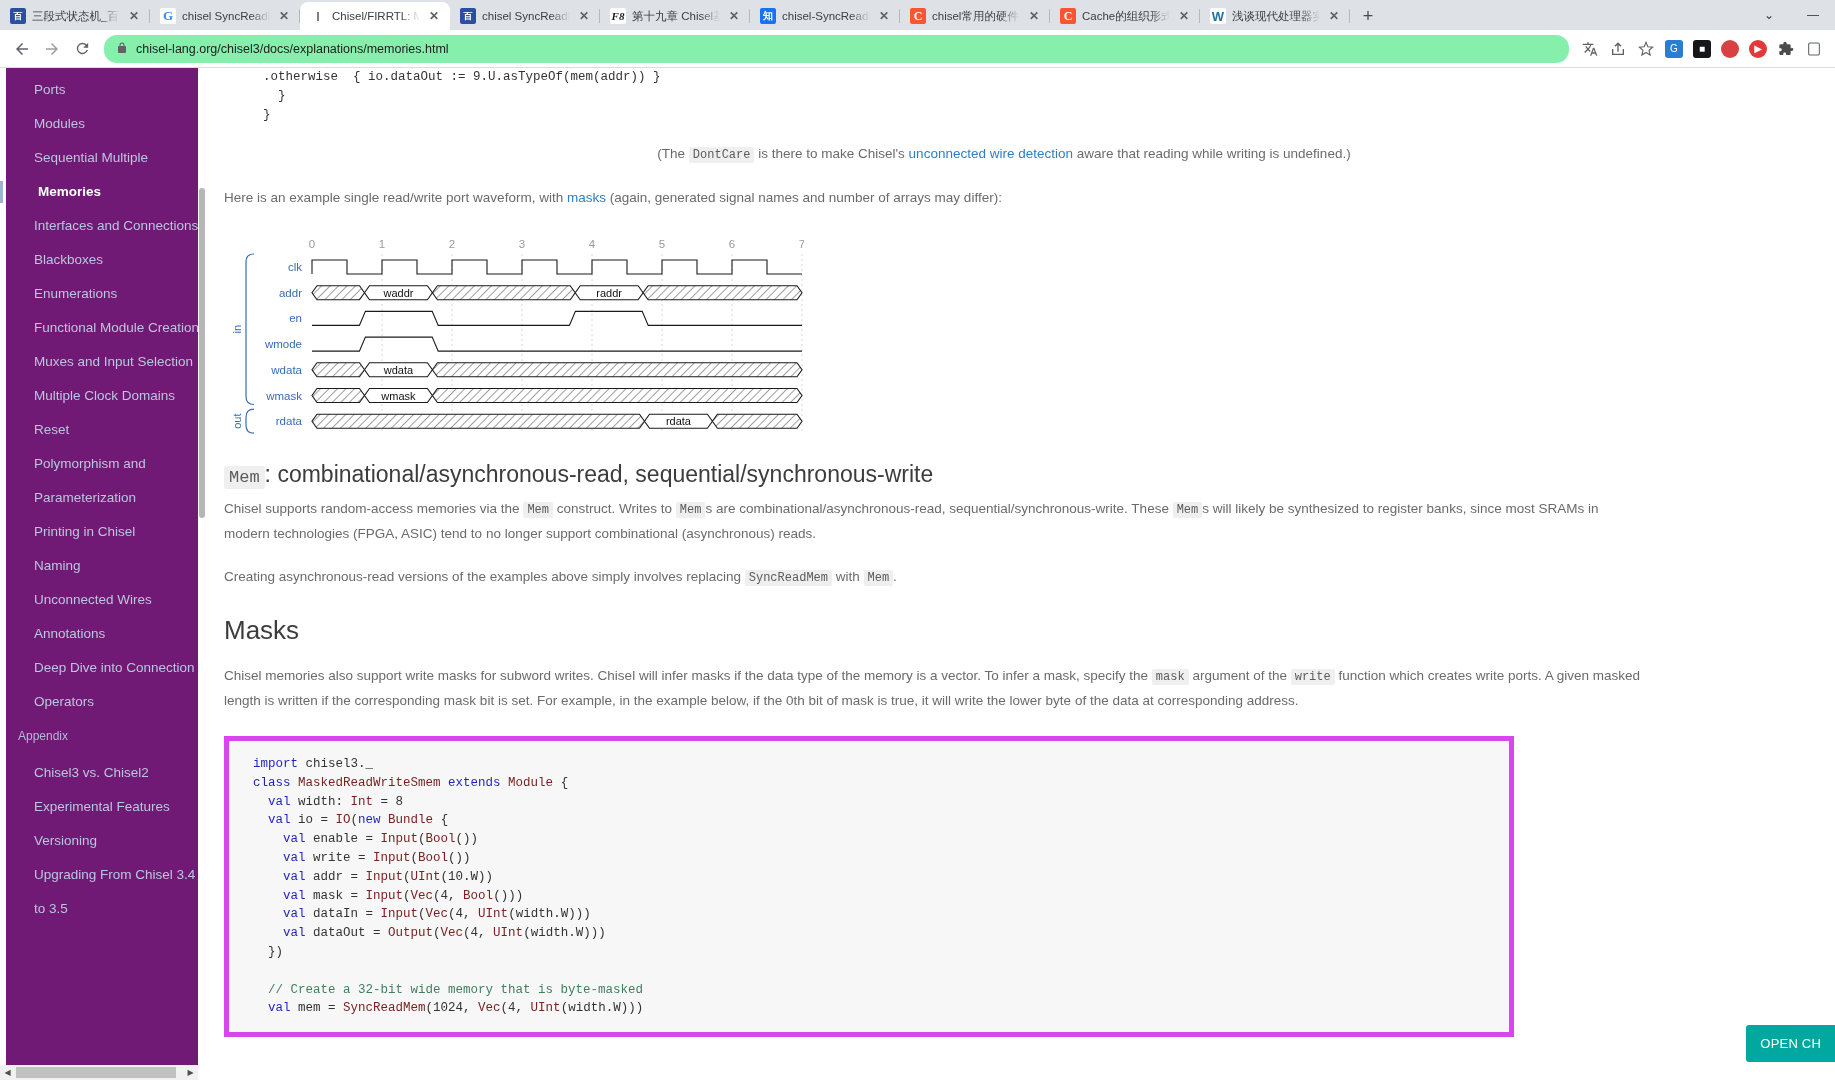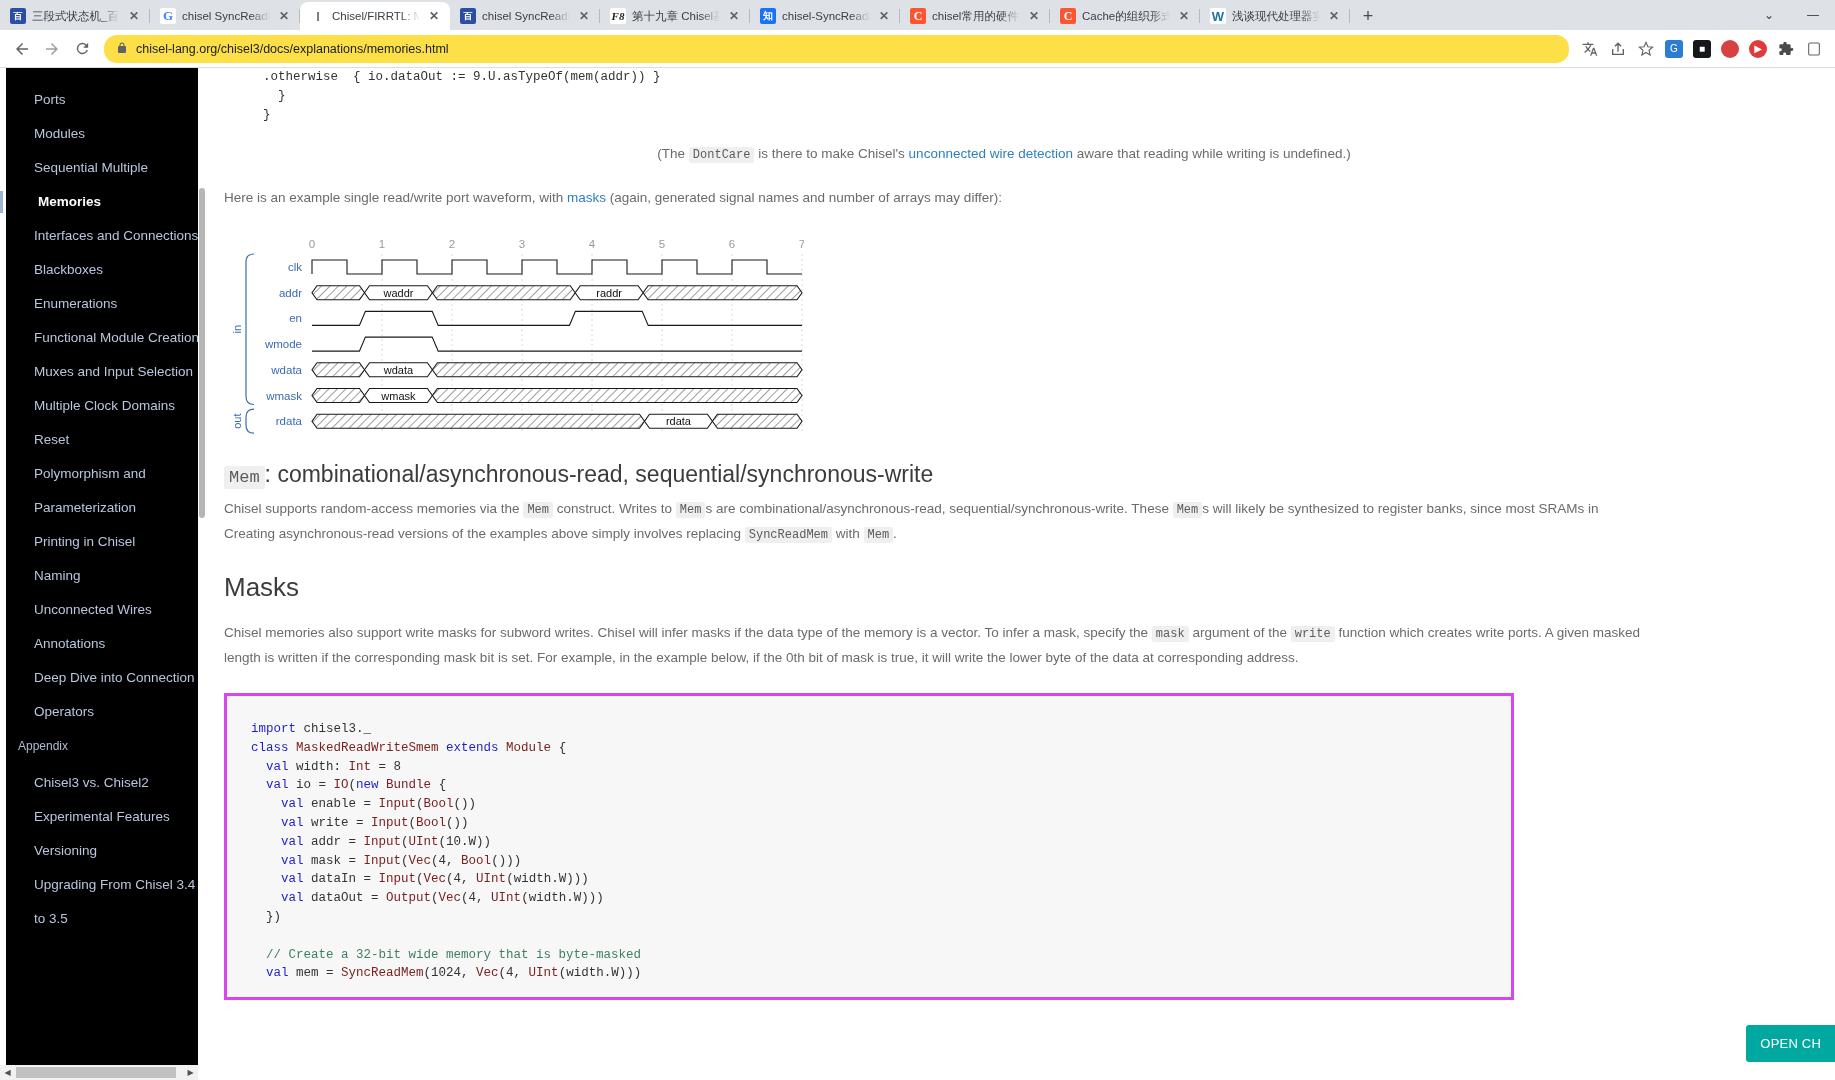--- a/index.html
+++ b/index.html
@@ -108,21 +108,21 @@
   .navbtn {
     width: 28px; height: 28px;
     display: flex; align-items: center; justify-content: center;
     color: #5f6368;
     border-radius: 50%;
     flex: 0 0 28px;
   }
   .omnibox {
     flex: 1 1 auto;
     height: 28px;
-    background: #fde047;
+    background: #86efac;
     border-radius: 13px;
     display: flex;
     align-items: center;
     padding: 0 12px;
     gap: 8px;
     margin: 0 6px;
     min-width: 0;
   }
   .omnibox-url { font-size: 12.5px; color: #202124; white-space: nowrap; overflow: hidden; }
   .tb-icons { display: flex; align-items: center; gap: 2px; flex: 0 0 auto; }
@@ -139,25 +139,25 @@
     display: flex;
     position: relative;
     background: #ffffff;
     overflow: hidden;
   }
 
   
   .sidebar {
     width: 198px;
     flex: 0 0 198px;
-    background: #000000;
+    background: #701a75;
     color: #cfd8e8;
     position: relative;
     overflow: hidden;
-    padding-top: 14px;
+    padding-top: 4px;
   }
   .side-left-strip {
     position: absolute;
     left: 0; top: 0; bottom: 0; width: 6px;
     background: #ffffff;
   }
   .nav-item {
     font-size: 13.5px;
     line-height: 17px;
     color: #b9c6dd;
@@ -259,22 +259,22 @@
     font-family: "Liberation Mono", monospace;
     font-size: 12.5px;
     line-height: 19px;
     color: #333;
     margin: 0 0 18px 0;
     padding-left: 24px;
     white-space: pre;
   }
   .code-block {
     background: #f7f7f7;
-    border: 3px solid #d946ef;
-    padding: 24px 20px 14px 24px;
+    border: 5px solid #d946ef;
+    padding: 14px 20px 14px 24px;
     font-family: "Liberation Mono", monospace;
     font-size: 12.5px;
     line-height: 18.8px;
     color: #333333;
     white-space: pre;
     margin: 0;
   }
   .k  { color: #1f1fc4; }          
   .ty { color: #7a2222; }
   .cm { color: #3f7f5f; }          
@@ -533,20 +533,21 @@
                 <text x="17" y="99.25" font-family="&quot;Liberation Sans&quot;, sans-serif" font-size="11" fill="#3a6bb5" text-anchor="middle" transform="rotate(-90 17 99.25)">in</text>
                 <path d="M 30 179.2 q -8 0 -8 8 L 22 195.2 q 0 8 8 8" fill="none" stroke="#3a6bb5" stroke-width="1.2"></path>
                 <text x="17" y="191.2" font-family="&quot;Liberation Sans&quot;, sans-serif" font-size="11" fill="#3a6bb5" text-anchor="middle" transform="rotate(-90 17 191.2)">out</text>
               </g>
           </svg>
         </div>
 
         <h2 class="section"><code class="inline">Mem</code><span>: combinational/asynchronous-read, sequential/synchronous-write</span></h2>
 
         <p class="para" style="margin-bottom:2px;"><span>Chisel supports random-access memories via the </span><code class="inline">Mem</code><span> construct. Writes to </span><code class="inline">Mem</code><span>s are combinational/asynchronous-read, sequential/synchronous-write. These </span><code class="inline">Mem</code><span>s will likely be synthesized to register banks, since most SRAMs in</span></p>
+        <p class="para">modern technologies (FPGA, ASIC) tend to no longer support combinational (asynchronous) reads.</p>
 
         <p class="para"><span>Creating asynchronous-read versions of the examples above simply involves replacing </span><code class="inline">SyncReadMem</code><span> with </span><code class="inline">Mem</code><span>.</span></p>
 
         <h1 class="section">Masks</h1>
 
         <p class="para" style="margin-bottom:2px;"><span>Chisel memories also support write masks for subword writes. Chisel will infer masks if the data type of the memory is a vector. To infer a mask, specify the </span><code class="inline">mask</code><span> argument of the </span><code class="inline">write</code><span> function which creates write ports. A given masked</span></p>
         <p class="para" style="margin-bottom:24px;">length is written if the corresponding mask bit is set. For example, in the example below, if the 0th bit of mask is true, it will write the lower byte of the data at corresponding address.</p>
 
         <pre class="code-block" id="code-host" style="width:1290px;"><span class="k">import</span><span class="nm"> chisel3._</span>
 <span class="k">class</span><span class="nm"> </span><span class="ty">MaskedReadWriteSmem</span><span class="nm"> </span><span class="k">extends</span><span class="nm"> </span><span class="ty">Module</span><span class="nm"> {</span>

